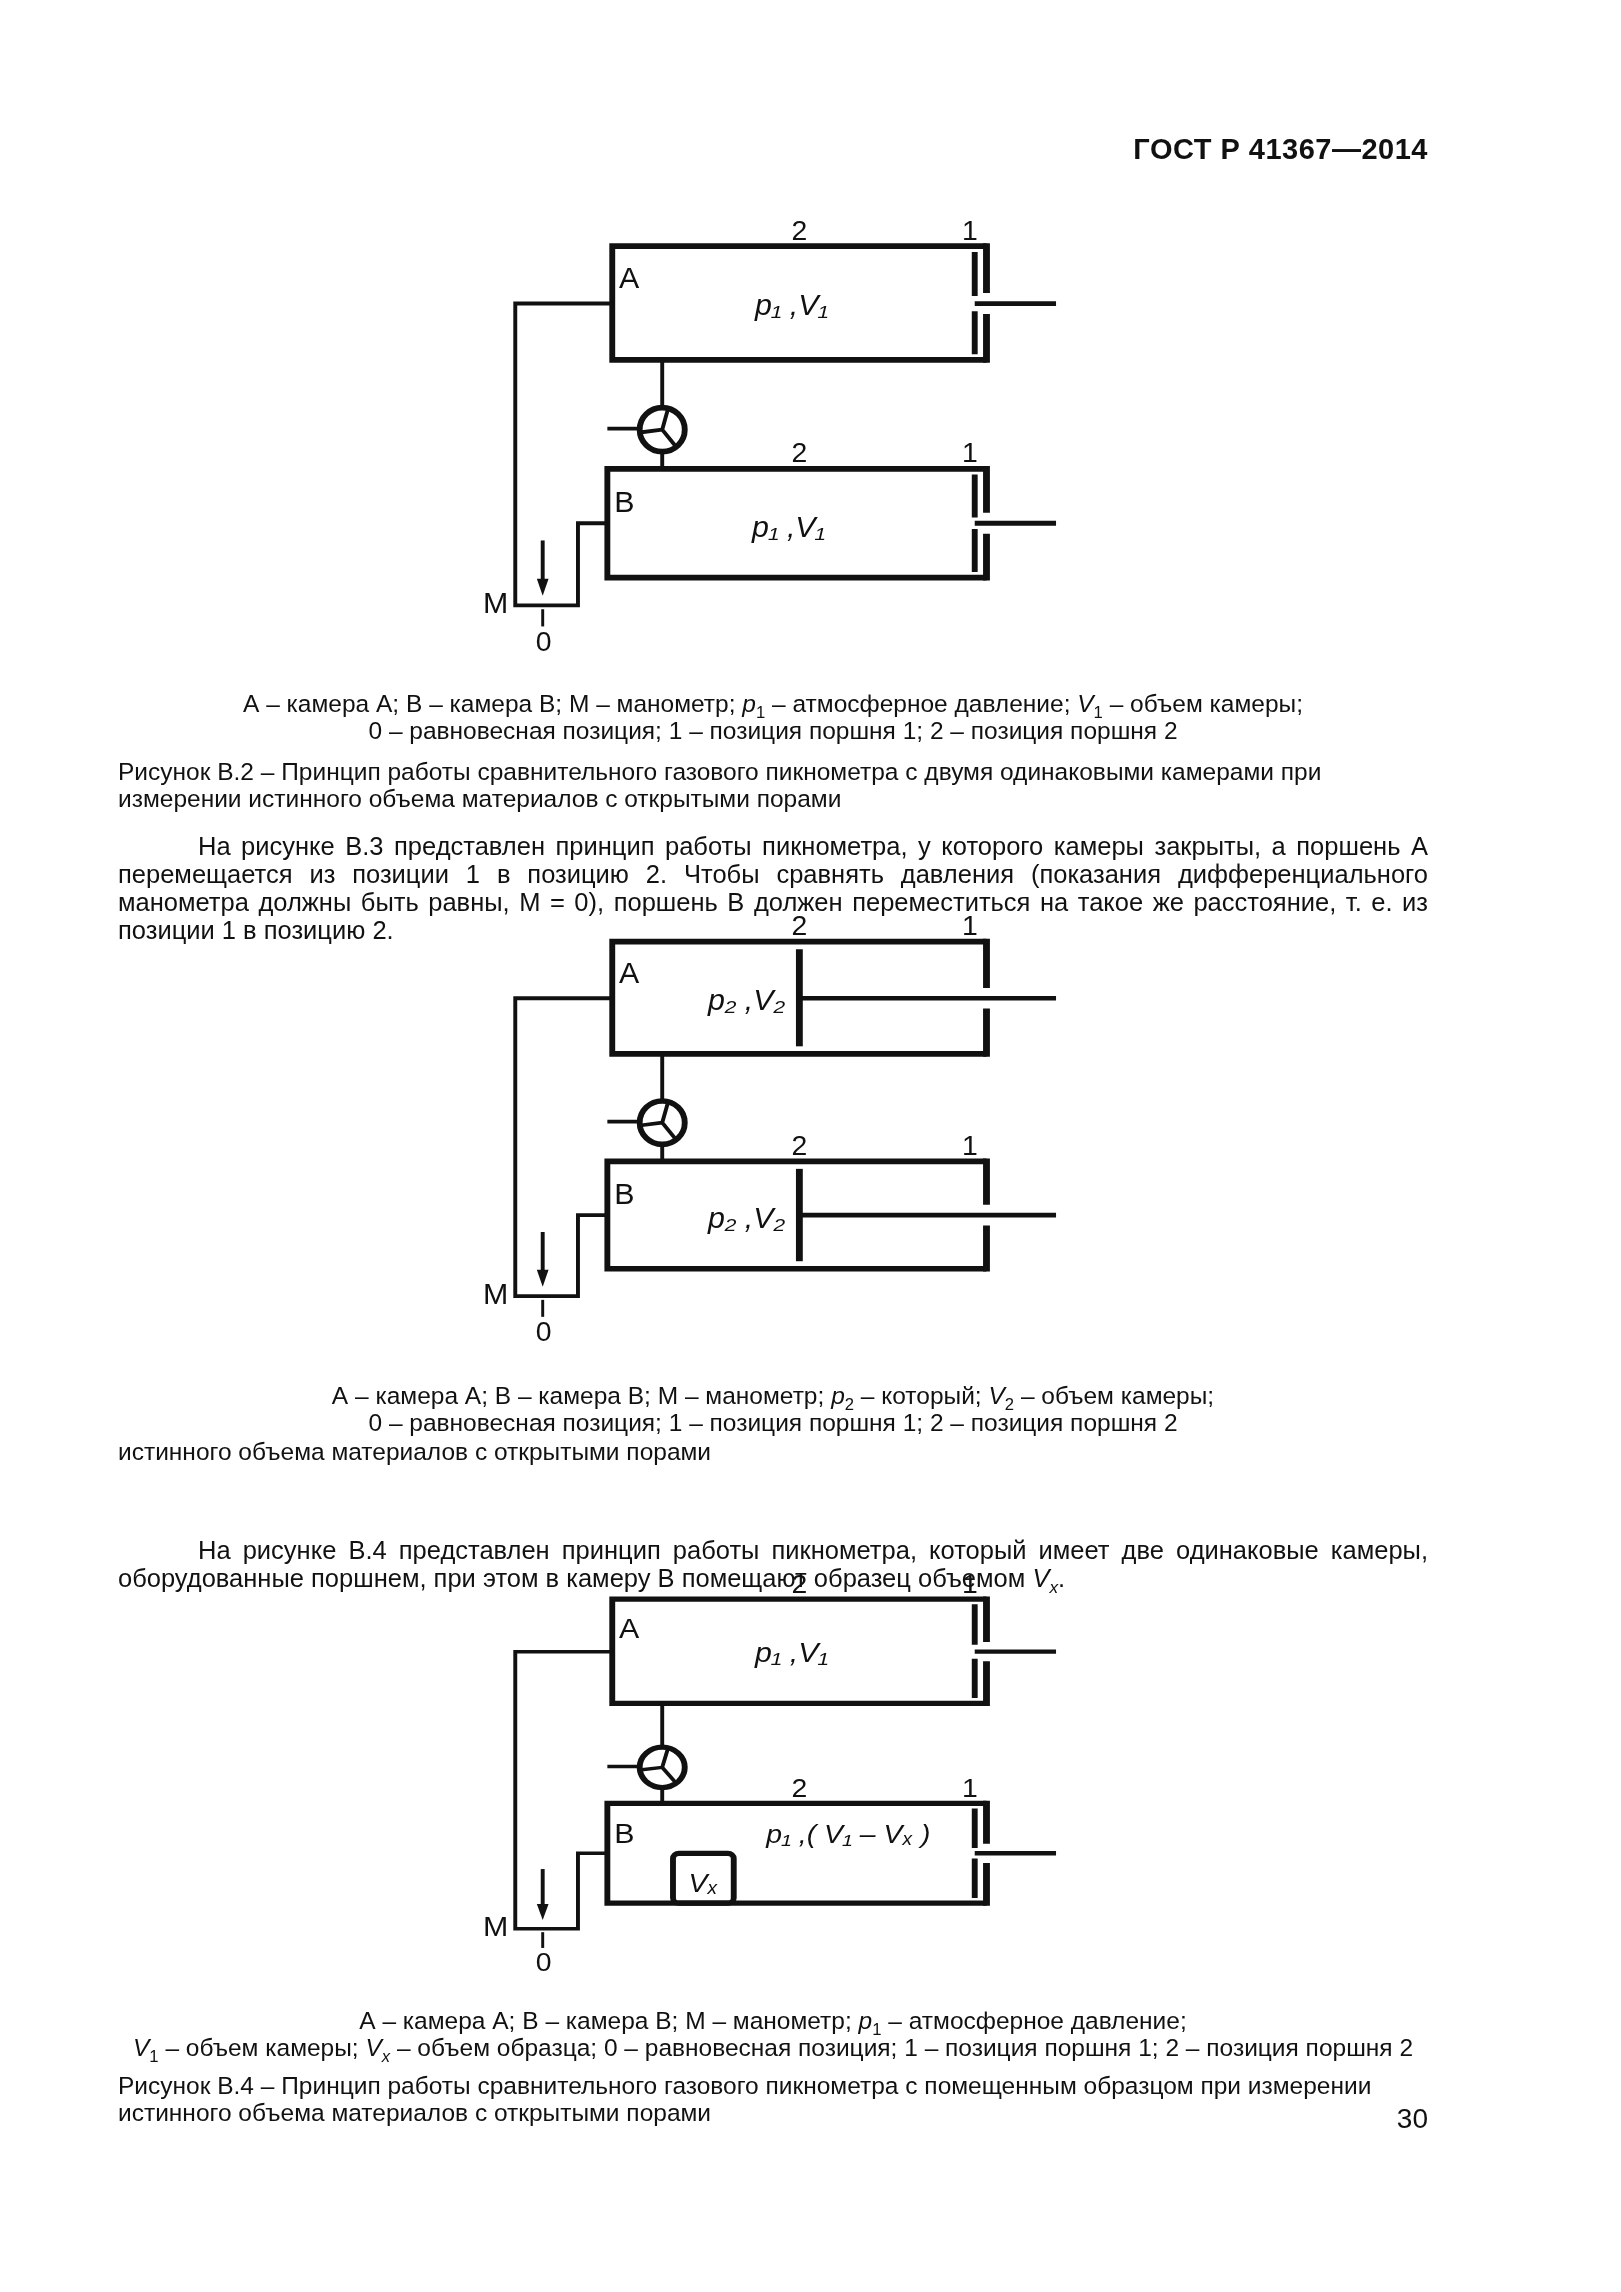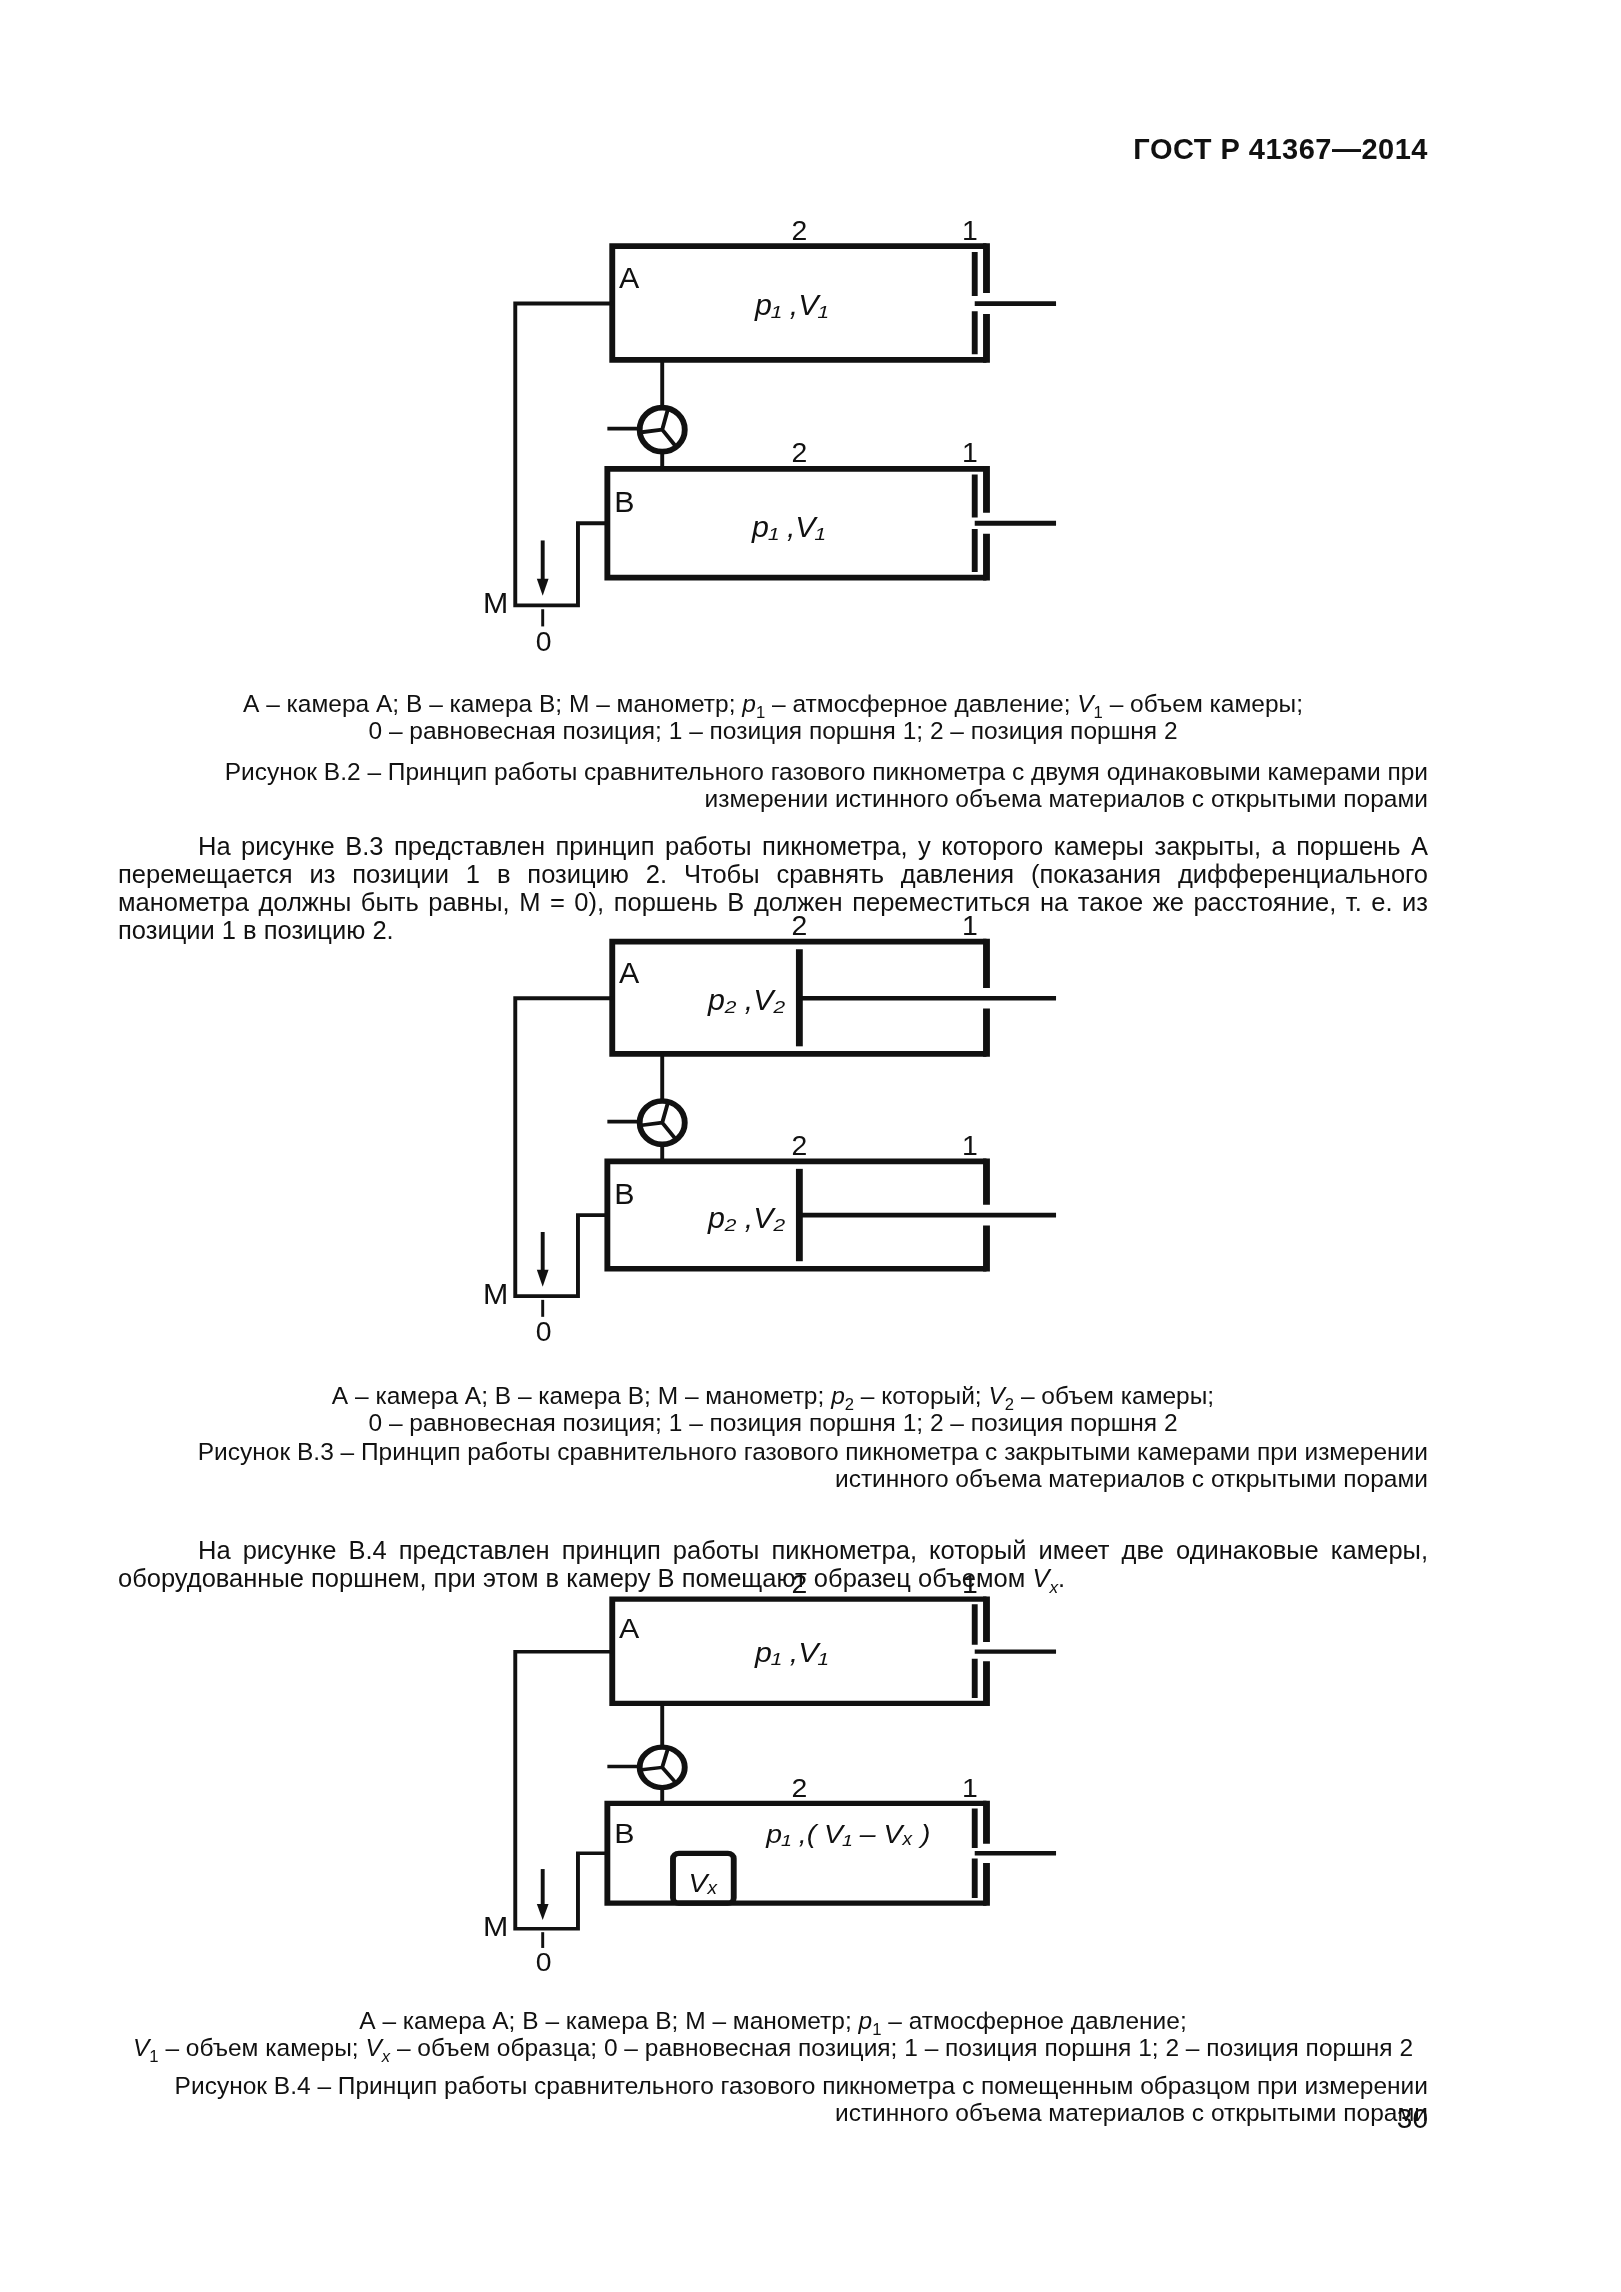--- a/index.html
+++ b/index.html
@@ -8,21 +8,21 @@
     font-family:"Liberation Sans","DejaVu Sans",sans-serif;color:#111;
     overflow:hidden;
   }
   .abs{position:absolute;}
   .hdr{
     top:133px;right:193px;font-size:29px;font-weight:bold;letter-spacing:0.5px;
     font-family:"Liberation Sans","DejaVu Sans",sans-serif;
   }
   .textblock{left:118px;width:1310px;margin-top:32px;}
   .cap{font-size:24.5px;line-height:26.5px;text-align:center;}
-  .figtitle{font-size:24.5px;line-height:26.5px;text-align:right;}
+  .figtitle{font-size:24.5px;line-height:26.5px;text-align:left;}
   .para{
     font-size:25.5px;line-height:28px;text-align:justify;text-indent:80px;
   }
   sub{font-size:68%;line-height:0;}
   .pagenum{top:2103px;right:193px;font-size:28px;}
   svg{display:block;}
   svg text{font-family:"Liberation Sans","DejaVu Sans",sans-serif;fill:#111;}
   .lbl{font-size:31px;}
   .num{font-size:29px;}
   .content{font-size:31px;font-style:italic;}
@@ -111,21 +111,20 @@
   <line class="stroke" stroke-width="3" x1="64" y1="420" x2="64" y2="438"></line>
   <text class="lbl" x="3" y="424">M</text>
   <text class="num" x="65" y="464" text-anchor="middle">0</text>
 </svg>
 
 <div class="abs textblock cap" style="top:1351px;">
   <div><span>А – камера А; В – камера В; М – манометр; </span><span style="font-style: italic;">p</span><sub>2</sub><span> – который; </span><span style="font-style: italic;">V</span><sub>2</sub><span> – объем камеры;</span></div>
   <div><span>0 – равновесная позиция; 1 – позиция поршня 1; 2 – позиция поршня 2</span></div>
 </div>
 <div class="abs textblock figtitle" style="top:1407px;">
-  <div>Рисунок В.3 – Принцип работы сравнительного газового пикнометра с закрытыми камерами при измерении</div>
   <div>истинного объема материалов с открытыми порами</div>
 </div>
 
 <div class="abs textblock para" style="top:1504px;"><span>На рисунке В.4 представлен принцип работы пикнометра, который имеет две одинаковые камеры, оборудованные поршнем, при этом в камеру В помещают образец объемом </span><span style="font-style: italic;">V</span><sub style="font-style: italic;">x</sub><span>.</span></div>
 
 <svg class="abs" style="left:480px;top:1564px;" width="578" height="412" viewBox="0 0 590 470" preserveAspectRatio="none">
 
   <path class="stroke" stroke-width="6" d="M517,40 H135 V159 H517"></path>
   <path class="stroke" stroke-width="7" d="M517,37 V89 M517,111 V162"></path>
   <path class="stroke" stroke-width="6" d="M505,46 V92 M505,108 V153"></path>

